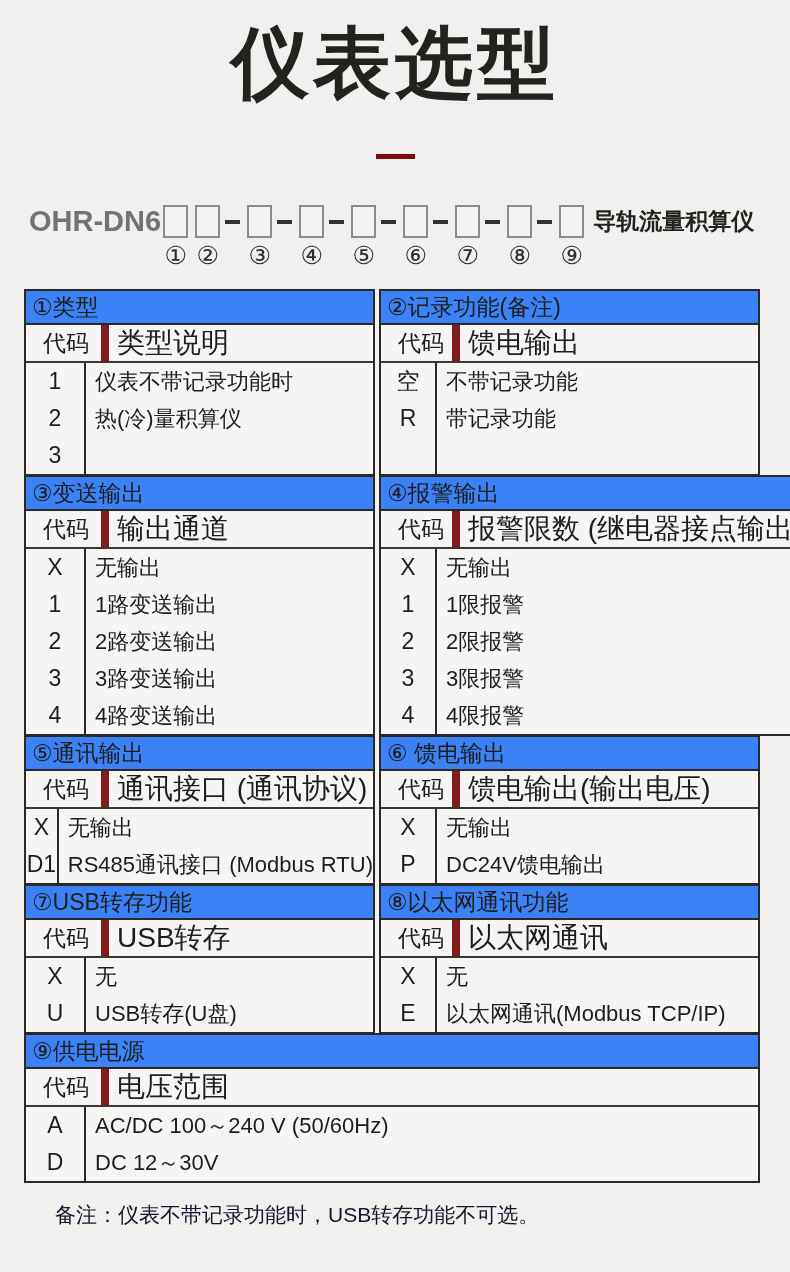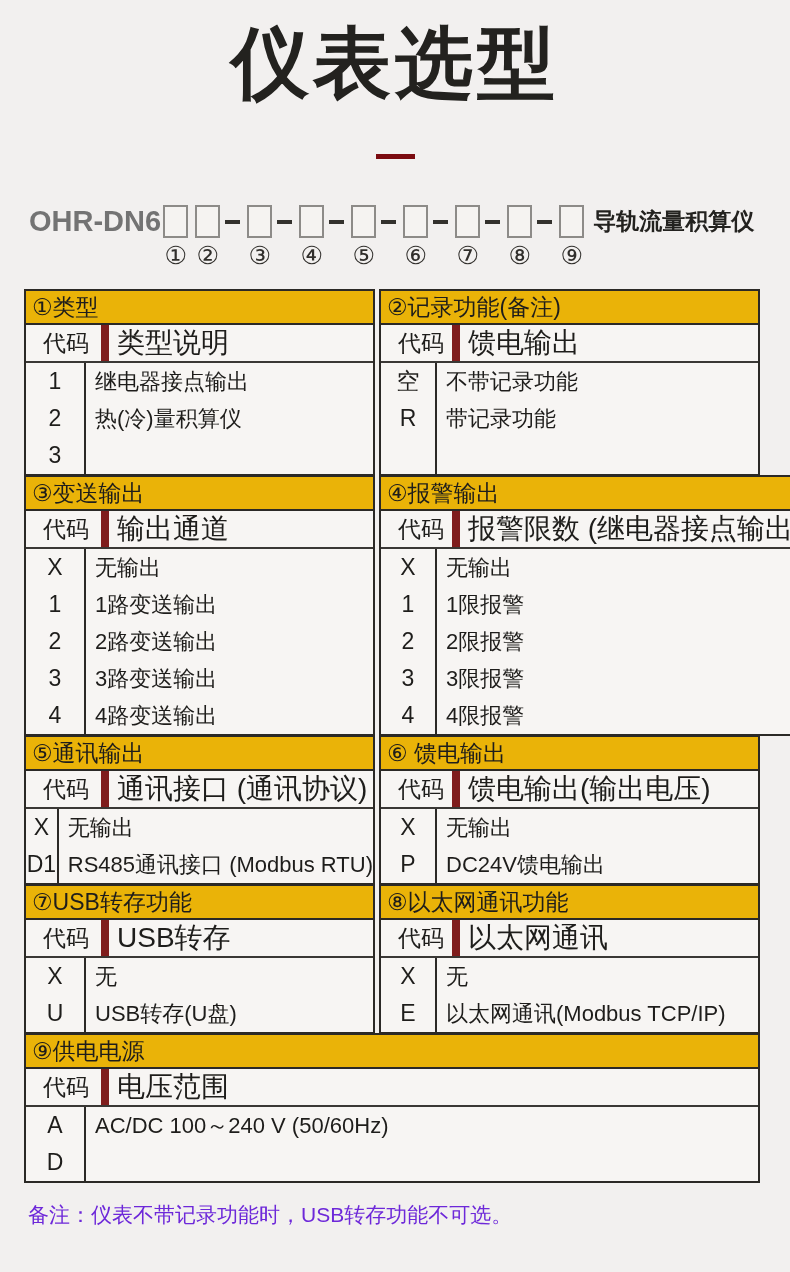--- a/index.html
+++ b/index.html
@@ -31,34 +31,34 @@
   .band + .band{margin-top:-1px;}
   .band.single{grid-template-columns:1fr;}
   .sec{
     background:#f7f5f3;border:2px solid #2b2926;
     display:flex;flex-direction:column;
     --cw:58px;--rh:37px;
   }
   .sec.r{--cw:54px;}
   .sec-title{
     height:32px;line-height:32px;padding:0 6px;
-    background:#eab308;border-bottom:2px solid #2b2926;
+    background:#3b82f6;border-bottom:2px solid #2b2926;
     font-size:23px;font-weight:500;white-space:nowrap;
   }
   .hdr{display:flex;height:36px;border-bottom:2px solid #3a3835;}
   .code-h{width:var(--cw);border-right:8px solid #7f1d1d;display:flex;align-items:center;padding-left:17px;font-size:23px;white-space:nowrap;}
   .desc-h{flex:1;display:flex;align-items:center;padding-left:8px;font-size:28px;white-space:nowrap;border-radius:12px;}
   .data{flex:1;display:flex;}
   .codes{width:var(--cw);border-right:2px solid #2b2926;display:flex;flex-direction:column;}
   .descs{flex:1;display:flex;flex-direction:column;padding-left:9px;}
   .codes .c{height:var(--rh);display:flex;align-items:center;justify-content:center;font-size:23px;}
   .descs .d{height:var(--rh);display:flex;align-items:center;font-size:22px;white-space:nowrap;}
   .b1{--rh:37px;} .b2{--rh:37px;} .b3{--rh:40px;} .b4{--rh:38px;} .b5{--rh:40px;}
   
-  .note{margin:18px 0 0 28px;font-size:21px;color:#6d28d9;}
+  .note{margin:18px 0 0 55px;font-size:21px;color:#0f172a;}
 </style>
 </head>
 <body>
 
 <div class="page-title">仪表选型</div>
 <div class="title-rule"></div>
 
 <div class="model">
   <span class="m-prefix">OHR-DN6</span>
   <span class="slot">
@@ -116,21 +116,21 @@
         <div class="code-h">代码</div>
         <div class="desc-h">类型说明</div>
       </div>
       <div class="data">
         <div class="codes">
           <div class="c">1</div>
           <div class="c">2</div>
           <div class="c">3</div>
         </div>
         <div class="descs">
-          <div class="d">继电器接点输出</div>
+          <div class="d">仪表不带记录功能时</div>
           <div class="d">热(冷)量积算仪</div>
         </div>
       </div>
     </div>
     <div class="sec r">
       <div class="sec-title">②记录功能(备注)</div>
       <div class="hdr">
         <div class="code-h">代码</div>
         <div class="desc-h">馈电输出</div>
       </div>
@@ -277,20 +277,21 @@
         <div class="code-h">代码</div>
         <div class="desc-h">电压范围</div>
       </div>
       <div class="data">
         <div class="codes">
           <div class="c">A</div>
           <div class="c">D</div>
         </div>
         <div class="descs">
           <div class="d">AC/DC 100～240 V (50/60Hz)</div>
+          <div class="d">DC 12～30V</div>
         </div>
       </div>
     </div>
   </div>
 
 </div>
 
 <div class="note">备注：仪表不带记录功能时，USB转存功能不可选。</div>
 
 </body></html>

